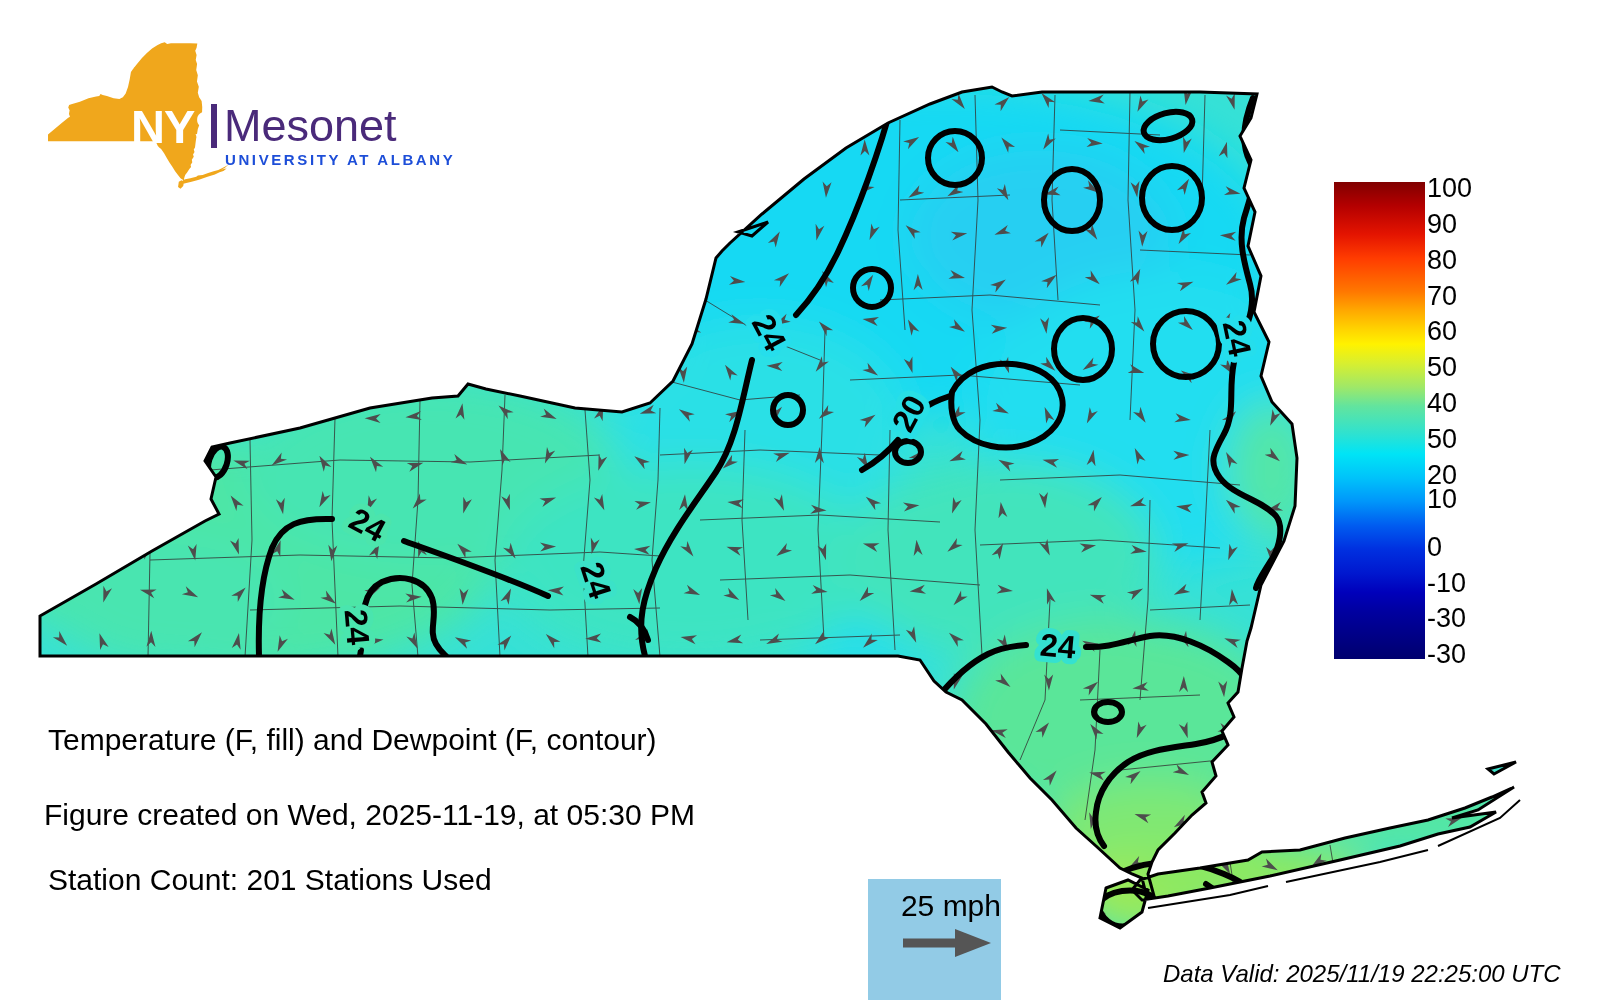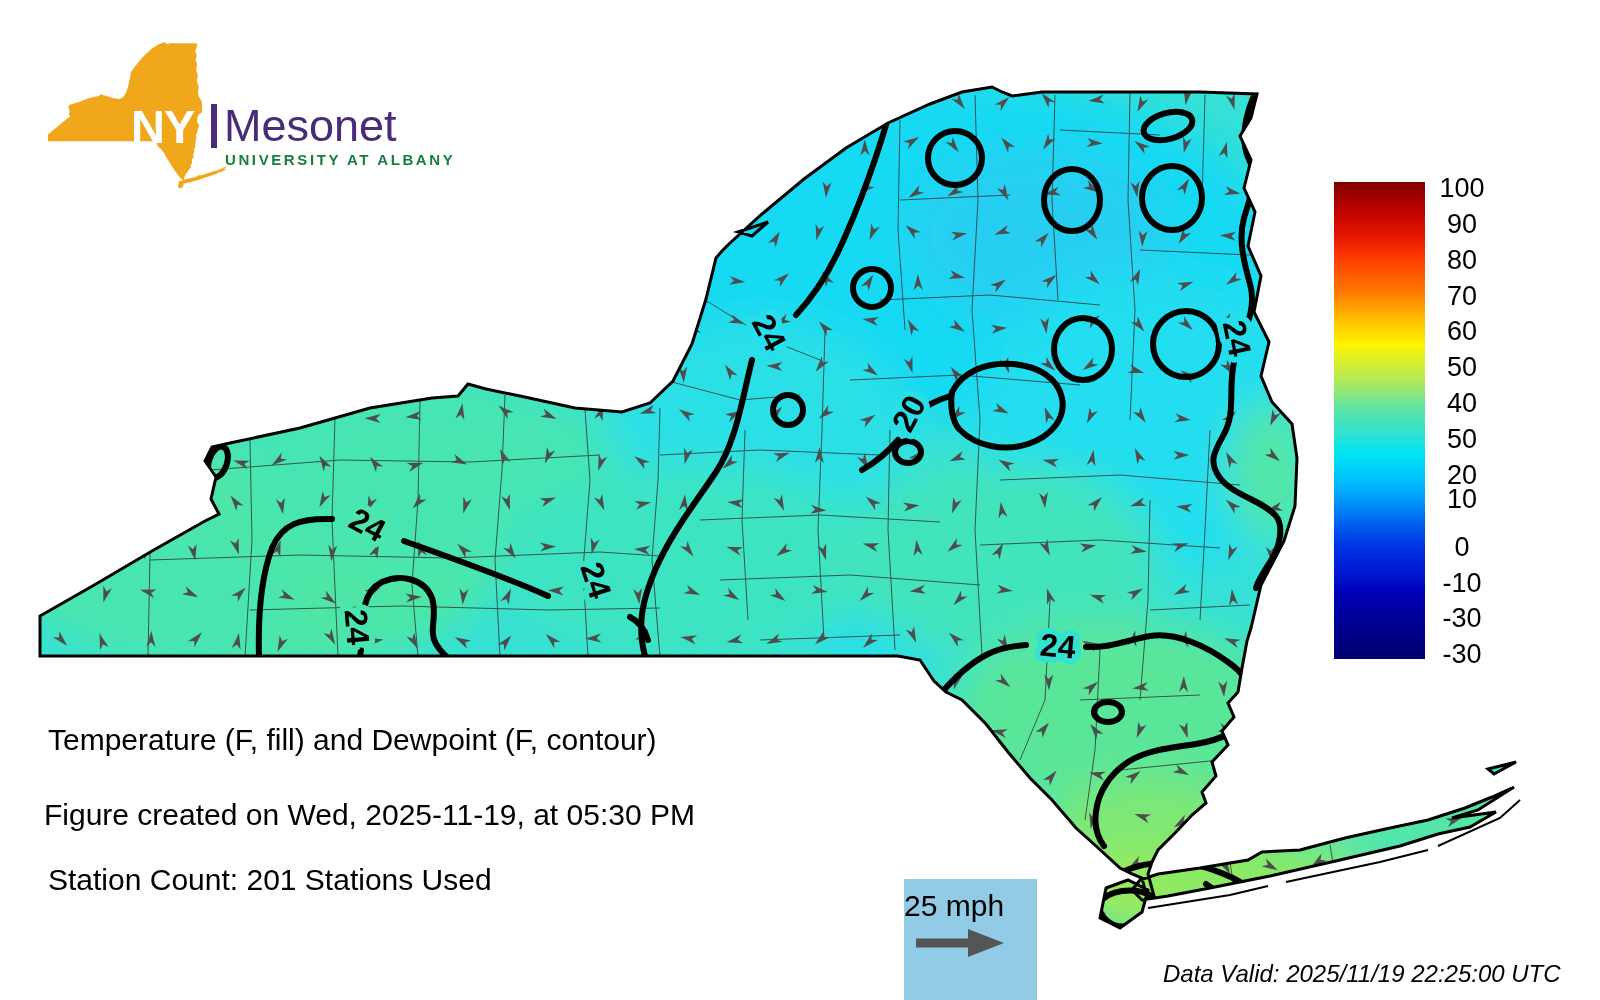--- a/index.html
+++ b/index.html
@@ -13,23 +13,23 @@
   #logo-bar{position:absolute;left:211px;top:104px;width:6px;height:44px;}
   #logo-mesonet{position:absolute;left:224px;top:100px;font-size:45px;font-weight:normal;}
   #logo-tagline{position:absolute;left:225px;top:151px;font-size:15px;font-weight:bold;letter-spacing:2.6px;}
   
   #colorbar{position:absolute;left:1334px;top:182px;width:91px;height:477px;
     background:linear-gradient(to bottom,
       #800000 0%, #b40000 5%, #e41400 11%, #ff3c00 16%, #ff7800 23%, #ffa900 27%,
       #ffd500 31%, #fff200 34%, #d8ef2f 38%, #9fe868 43%, #62e49e 47%, #2ce2d2 53%,
       #00e4f6 57%, #00c3fa 62%, #0096fa 67%, #005cf0 72%, #0030e0 77%, #0018cf 82%,
       #0000bb 86%, #0000a0 90%, #000087 95%, #00006e 100%);}
-  .cb-tick{position:absolute;left:1427px;width:70px;text-align:center;font-size:27px;color:#000;line-height:32px;}
+  .cb-tick{position:absolute;left:1427px;width:70px;text-align:left;font-size:27px;color:#000;line-height:32px;}
   
-  #wind-legend{position:absolute;left:868px;top:879px;width:133px;height:121px;text-align:left;margin-left:36px;}
+  #wind-legend{position:absolute;left:868px;top:879px;width:133px;height:121px;text-align:right;}
   #wind-legend-label{font-size:30px;color:#000;margin-top:10px;}
 </style>
 </head>
 <body>
 
 <svg id="map-svg" width="1600" height="1000" viewBox="0 0 1600 1000" xmlns="http://www.w3.org/2000/svg" xmlns:xlink="http://www.w3.org/1999/xlink">
   <defs>
     <path id="nys" d="
       M 40,616 L 96,584 L 152,551 L 205,521 L 219,514
       L 211,499 L 216,477 L 205,461 L 212,447 L 230,443
@@ -805,21 +805,21 @@
     <text x="358" y="639" stroke="#4AE5AE" stroke-width="12" transform="rotate(85 358 627)">24</text>
     <text x="1238" y="350" stroke="#25DEEC" stroke-width="12" transform="rotate(78 1238 338)">24</text>
     <text x="1058" y="657" stroke="#35E1D0" stroke-width="12" transform="rotate(5 1058 645)">24</text>
     <text x="908" y="425" stroke="#28DFE6" stroke-width="12" transform="rotate(-62 908 413)">20</text>
   </g>
 </svg>
 
 <div id="logo-nys">NYS</div>
 <div id="logo-bar" style="background:#4A2A7A"></div>
 <div id="logo-mesonet" style="color:#4A2A7A">Mesonet</div>
-<div id="logo-tagline" style="color:#15803d">UNIVERSITY AT ALBANY</div>
+<div id="logo-tagline" style="color:#1d4ed8">UNIVERSITY AT ALBANY</div>
 
 <div class="caption" style="left:48px;top:723px">Temperature (F, fill) and Dewpoint (F, contour)</div>
 <div class="caption" style="left:44px;top:798px">Figure created on Wed, 2025-11-19, at 05:30 PM</div>
 <div class="caption" style="left:48px;top:863px">Station Count: 201 Stations Used</div>
 <div id="data-valid" style="left:1163px;top:960px">Data Valid: 2025/11/19 22:25:00 UTC</div>
 
 <div id="colorbar"></div>
 <span class="cb-tick" style="top:172px">100</span>
 <span class="cb-tick" style="top:208px">90</span>
 <span class="cb-tick" style="top:244px">80</span>

